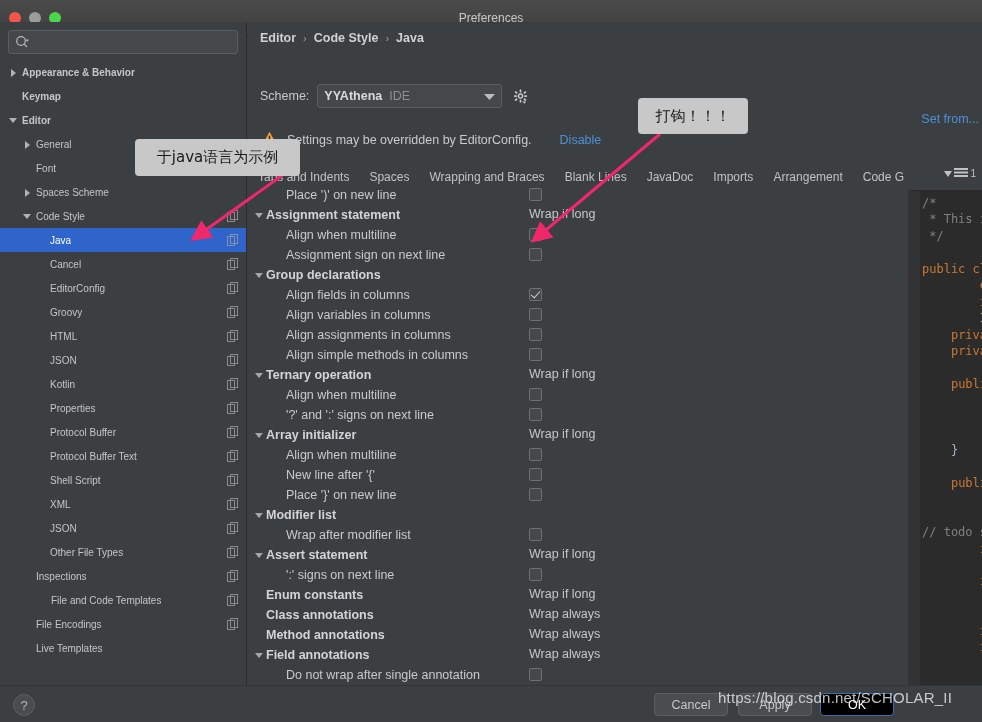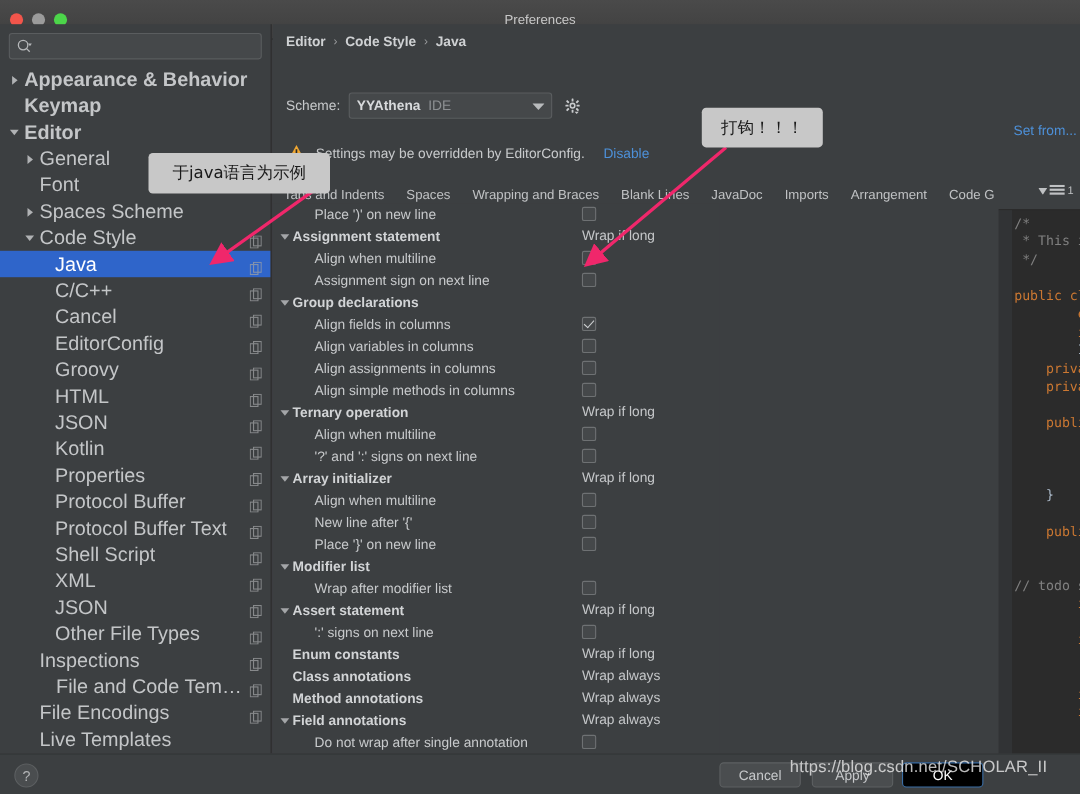--- a/index.html
+++ b/index.html
@@ -39,21 +39,21 @@
   .search-box {
     height: 24px; background: #45484a; border: 1px solid #5a5d5f;
     border-radius: 3px; display: flex; align-items: center; padding: 0 6px;
   }
   .search-icon { width: 14px; height: 14px; flex: 0 0 auto; }
   .search-input {
     background: transparent; border: 0; outline: none;
     color: #bbbbbb; font-size: 12px; font-family: "Liberation Sans", sans-serif;
     flex: 1; margin-left: 4px;
   }
-  .tree { font-size: 18px; color: #c4c6c8; }
+  .tree { font-size: 10px; color: #c4c6c8; }
   .tree-row {
     height: 24px; display: flex; align-items: center;
     padding-right: 8px; position: relative; white-space: nowrap;
   }
   .tree-row.selected { background: #2f65ca; color: #ffffff; }
   .tw {
     width: 11px; height: 11px; flex: 0 0 auto; margin-right: 3px;
     display: inline-block; position: relative;
   }
   .tw.right::before {
@@ -101,21 +101,21 @@
   .setfrom {
     position: absolute; right: 3px; top: 90px;
     font-size: 12.5px; color: #4d90d8;
   }
 
   .warn-row {
     position: absolute; left: 14px; top: 109px;
     display: flex; align-items: center; gap: 10px; font-size: 12.5px;
   }
   .warn-text { color: #c8cacc; }
-  .warn-link { color: #4d90d8; margin-left: 7px; }
+  .warn-link { color: #4d90d8; margin-left: 18px; }
 
   
   .tabs {
     position: absolute; left: 0; top: 142px; width: 734px; height: 26px;
     display: flex; align-items: flex-start; font-size: 12px; color: #c0c2c4;
   }
   .tab {
     padding: 3px 10px 0 10px; height: 24px; line-height: 20px;
     position: relative; white-space: nowrap;
   }
@@ -279,28 +279,20 @@
           <span class="tw down"></span>
           <span class="tree-label">Code Style</span>
           <span class="copy-icon"><svg width="11" height="12" viewBox="0 0 11 12">
               <rect x="0.5" y="2.5" width="7" height="9" fill="none" stroke="#a0a2a4"></rect>
               <rect x="3.5" y="0.5" width="7" height="9" fill="none" stroke="#a0a2a4"></rect>
             </svg></span>
         </div>
         <div class="tree-row selected" style="padding-left: 36px;">
           <span class="tw"></span>
           <span class="tree-label">Java</span>
-          <span class="copy-icon"><svg width="11" height="12" viewBox="0 0 11 12">
-              <rect x="0.5" y="2.5" width="7" height="9" fill="none" stroke="#a0a2a4"></rect>
-              <rect x="3.5" y="0.5" width="7" height="9" fill="none" stroke="#a0a2a4"></rect>
-            </svg></span>
-        </div>
-        <div class="tree-row" style="padding-left: 36px;">
-          <span class="tw"></span>
-          <span class="tree-label">C/C++</span>
           <span class="copy-icon"><svg width="11" height="12" viewBox="0 0 11 12">
               <rect x="0.5" y="2.5" width="7" height="9" fill="none" stroke="#a0a2a4"></rect>
               <rect x="3.5" y="0.5" width="7" height="9" fill="none" stroke="#a0a2a4"></rect>
             </svg></span>
         </div>
         <div class="tree-row" style="padding-left: 36px;">
           <span class="tw"></span>
           <span class="tree-label">Cancel</span>
           <span class="copy-icon"><svg width="11" height="12" viewBox="0 0 11 12">
               <rect x="0.5" y="2.5" width="7" height="9" fill="none" stroke="#a0a2a4"></rect>

